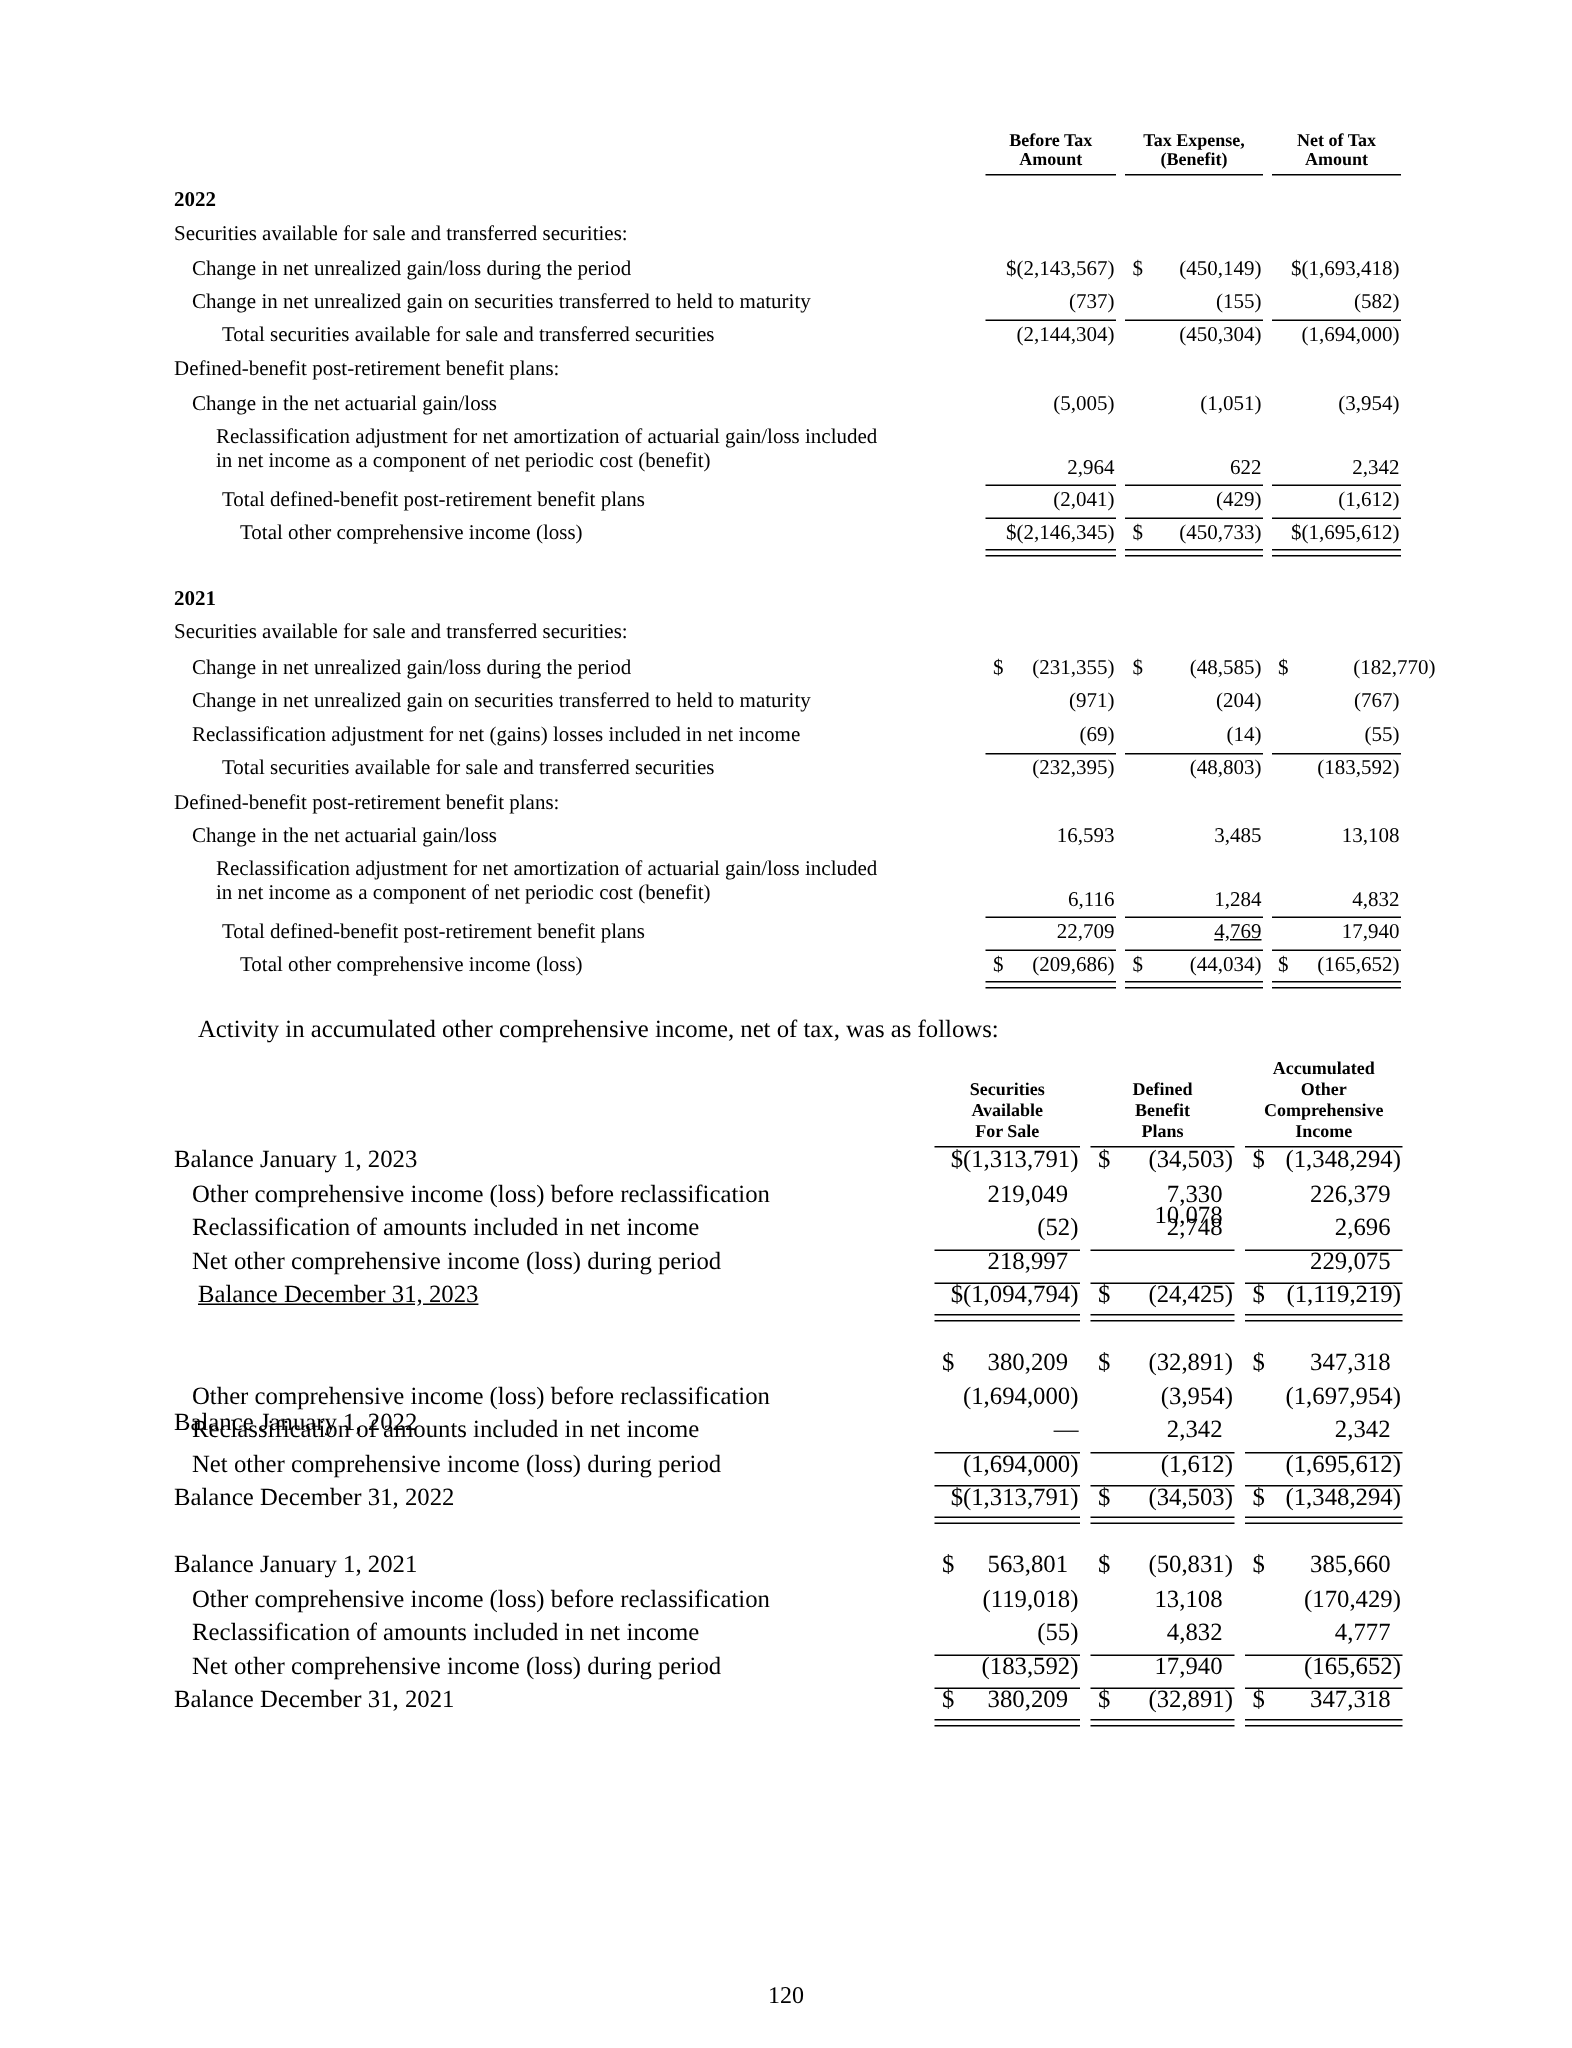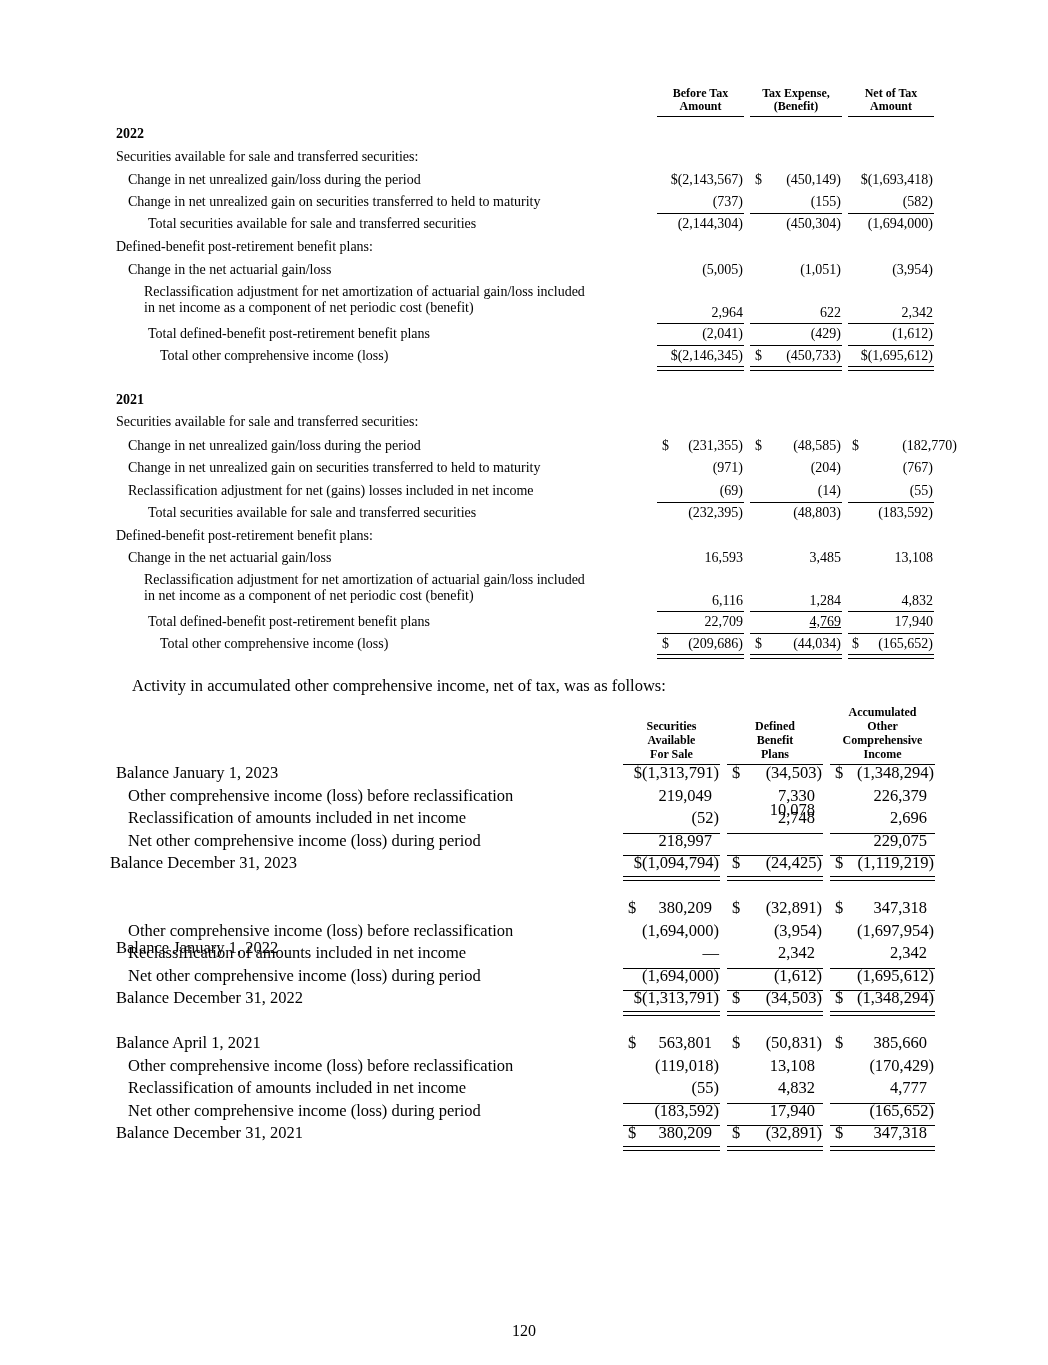--- a/index.html
+++ b/index.html
@@ -150,21 +150,21 @@
     <div class="num t2" style="left:727px; width:88px; top:786.5px;">7,330</div>
     <div class="num t2" style="left:830px; width:97px; top:786.5px;">226,379</div>
     <div class="abs t2" style="left:128px; top:809px;">Reclassification of amounts included in net income</div>
     <div class="num t2" style="left:623px; width:96px; top:809px;">(52)</div>
     <div class="num t2" style="left:727px; width:88px; top:809px;">2,748</div>
     <div class="num t2" style="left:830px; width:97px; top:809px;">2,696</div>
     <div class="abs t2" style="left:128px; top:831.5px;">Net other comprehensive income (loss) during period</div>
     <div class="num t2" style="left:623px; width:89px; top:831.5px;">218,997</div>
     <div class="num t2" style="left:727px; width:88px; top:801px;">10,078</div>
     <div class="num t2" style="left:830px; width:97px; top:831.5px;">229,075</div>
-    <div class="abs t2" style="left:110px; top:854px;">Balance December 31, 2023</div>
+    <div class="abs t2" style="left:132px; top:854px;text-decoration:underline;">Balance December 31, 2023</div>
     <div class="num t2" style="left:623px; width:96px; top:854px;">$(1,094,794)</div>
     <div class="num t2" style="left:727px; width:95px; top:854px;">(24,425)</div>
     <div class="cur t2" style="left:732px; top:854px;">$</div>
     <div class="num t2" style="left:830px; width:104px; top:854px;">(1,119,219)</div>
     <div class="cur t2" style="left:835px; top:854px;">$</div>
     <div class="line" style="left:623px; width:97px; top:832.5px;"></div>
     <div class="line" style="left:623px; width:97px; top:855px;"></div>
     <div class="dbl" style="left:623px; width:97px; top:876px;"></div>
     <div class="line" style="left:727px; width:96px; top:832.5px;"></div>
     <div class="line" style="left:727px; width:96px; top:855px;"></div>
@@ -199,21 +199,21 @@
     <div class="cur t2" style="left:835px; top:989px;">$</div>
     <div class="line" style="left:623px; width:97px; top:967.5px;"></div>
     <div class="line" style="left:623px; width:97px; top:990px;"></div>
     <div class="dbl" style="left:623px; width:97px; top:1011px;"></div>
     <div class="line" style="left:727px; width:96px; top:967.5px;"></div>
     <div class="line" style="left:727px; width:96px; top:990px;"></div>
     <div class="dbl" style="left:727px; width:96px; top:1011px;"></div>
     <div class="line" style="left:830px; width:105px; top:967.5px;"></div>
     <div class="line" style="left:830px; width:105px; top:990px;"></div>
     <div class="dbl" style="left:830px; width:105px; top:1011px;"></div>
-    <div class="abs t2" style="left:116px; top:1034px;">Balance April 1, 2021</div>
+    <div class="abs t2" style="left:116px; top:1034px;">Balance January 1, 2021</div>
     <div class="num t2" style="left:623px; width:89px; top:1034px;">563,801</div>
     <div class="cur t2" style="left:628px; top:1034px;">$</div>
     <div class="num t2" style="left:727px; width:95px; top:1034px;">(50,831)</div>
     <div class="cur t2" style="left:732px; top:1034px;">$</div>
     <div class="num t2" style="left:830px; width:97px; top:1034px;">385,660</div>
     <div class="cur t2" style="left:835px; top:1034px;">$</div>
     <div class="abs t2" style="left:128px; top:1056.5px;">Other comprehensive income (loss) before reclassification</div>
     <div class="num t2" style="left:623px; width:96px; top:1056.5px;">(119,018)</div>
     <div class="num t2" style="left:727px; width:88px; top:1056.5px;">13,108</div>
     <div class="num t2" style="left:830px; width:104px; top:1056.5px;">(170,429)</div>

